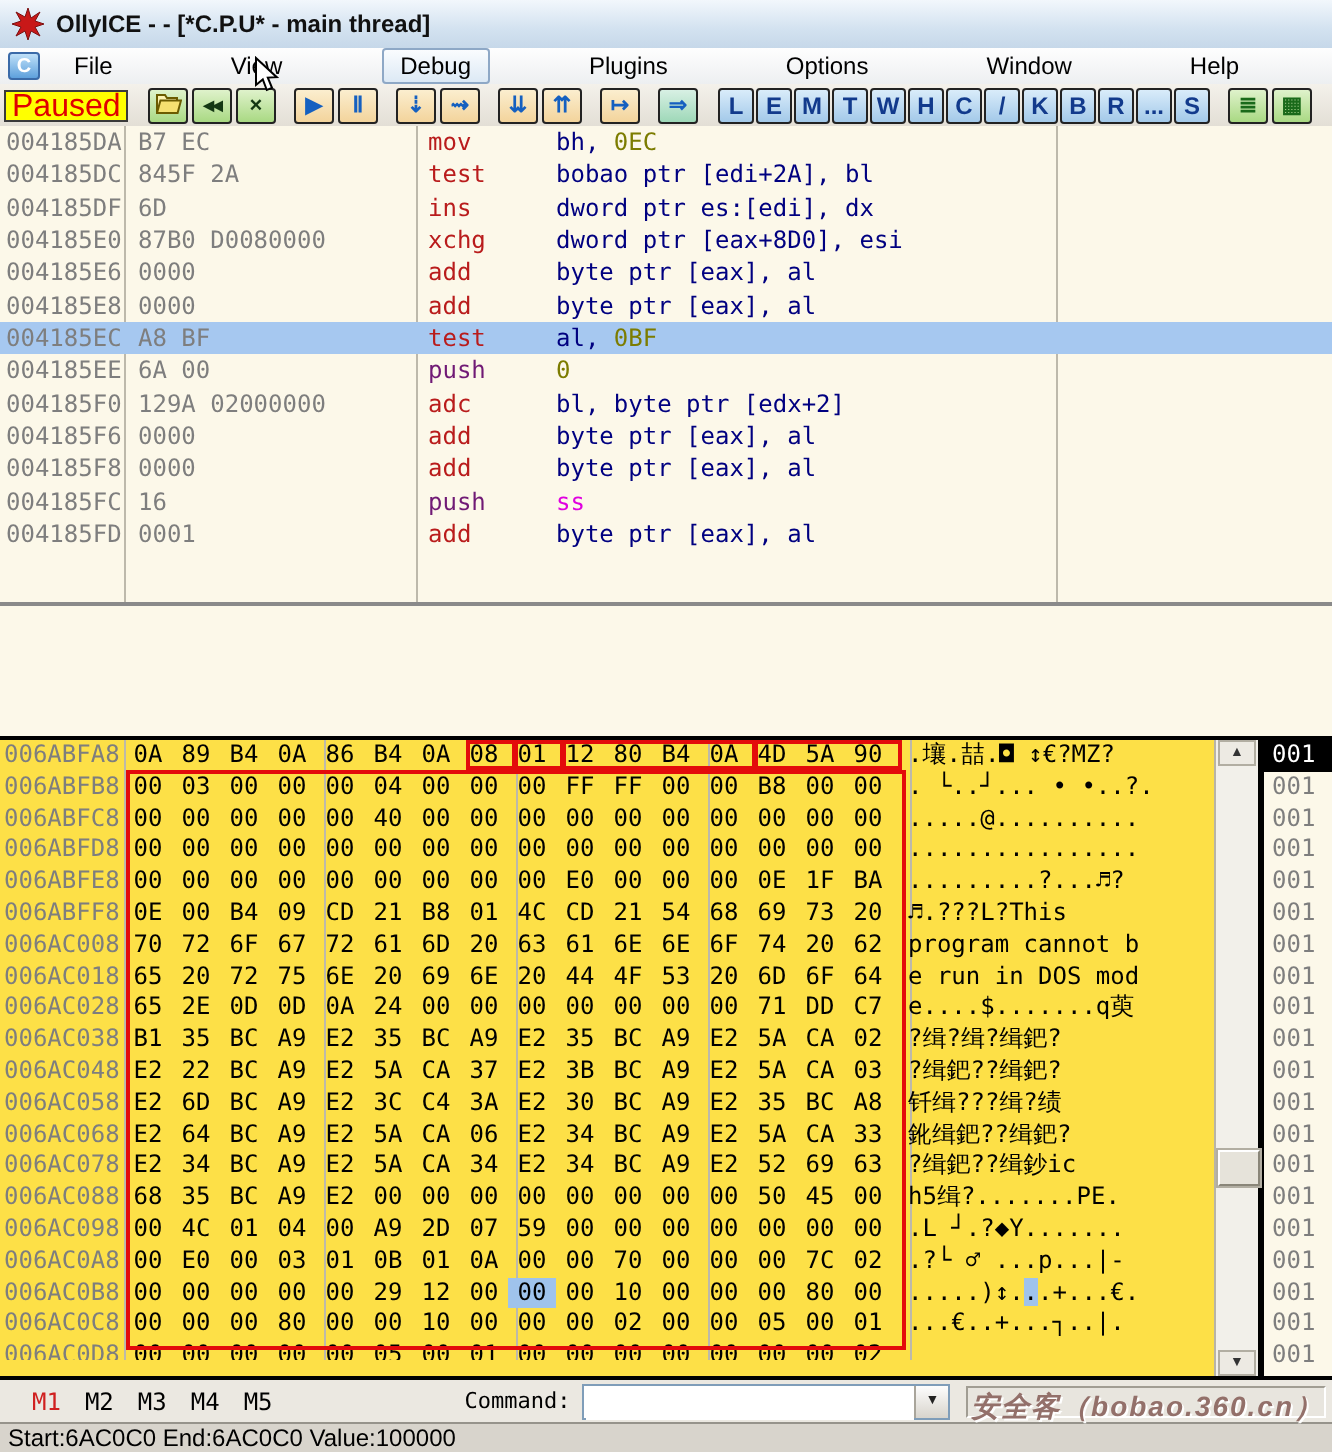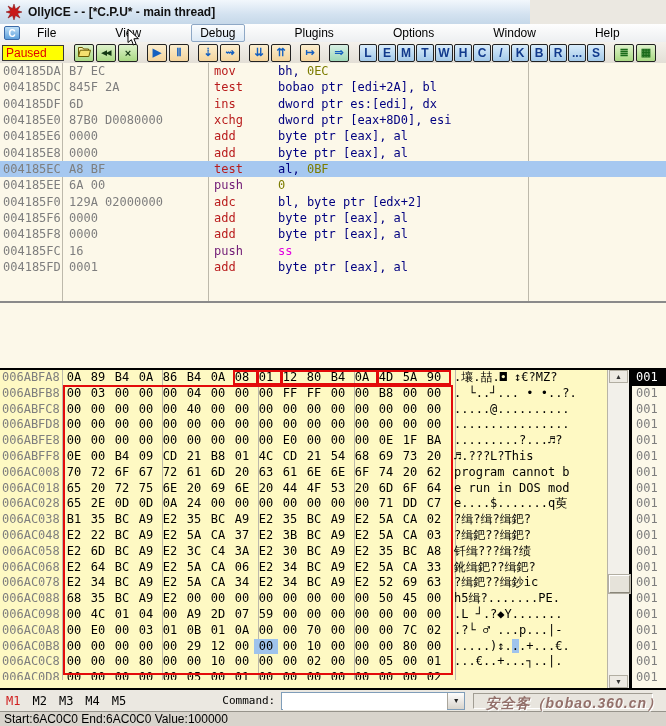--- a/index.html
+++ b/index.html
@@ -1,38 +1,38 @@
 <!DOCTYPE html>
 <html><head>
 <meta charset="utf-8">
 <style>
   html,body{margin:0;padding:0;background:#555;}
   .window{position:relative;width:666px;height:726px;background:#EBE8E1;overflow:hidden;
     font-family:"Liberation Sans",sans-serif;-webkit-font-smoothing:none;}
   
-  .titlebar{position:absolute;top:0;left:0;width:530px;height:24px;
+  .titlebar{position:absolute;top:0;left:0;width:666px;height:24px;
     background:linear-gradient(#F2F7FC,#D3E2F0 60%,#C6D8E9);border-bottom:1px solid #98A8BC;
     display:flex;align-items:center;}
   .titleicon{width:16px;height:16px;margin:0 6px 0 6px;}
   .titletext{font-size:12px;font-weight:bold;color:#111;}
   
   .menubar{position:absolute;top:24px;left:0;width:666px;height:18px;
     background:linear-gradient(#FEFEFE,#EDEFF1);display:flex;align-items:center;font-size:12px;color:#000;}
   .mdiicon{width:16px;height:14px;margin:0 8px 0 4px;border:1px solid #3A6AA8;border-radius:2px;
     background:linear-gradient(#BFE0F8,#5EA0DC);color:#fff;font-weight:bold;font-size:10px;
     display:flex;align-items:center;justify-content:center;box-sizing:border-box;}
   .menuitem{padding:1px 8px;margin-right:2px;border:1px solid transparent;border-radius:2px;}
   .menuitem.hover{border:1px solid #8EA8C6;background:linear-gradient(#FAFCFE,#DCE9F5);}
   .cursor{position:absolute;left:127px;top:28px;z-index:60;}
   
   .toolbar{position:absolute;top:42px;left:0;width:666px;height:21px;
     background:linear-gradient(#F4F1EB,#E3DFD6);border-bottom:1px solid #AFABA1;
     display:flex;align-items:center;}
   .paused{width:62px;height:16px;margin-left:2px;background:#FFFF00;border:1px solid #3A3A3A;
-    color:#E00000;font-size:12px;line-height:15px;padding-left:3px;box-sizing:border-box;}
+    color:#E00000;font-size:16px;line-height:15px;padding-left:3px;box-sizing:border-box;}
   .tbtn{width:20px;height:18px;margin-left:2px;border:1px solid #222;border-radius:2px;
     display:flex;align-items:center;justify-content:center;font-size:11px;font-weight:bold;
     box-sizing:border-box;cursor:default;}
   .tbtn.gap{margin-left:9px;}
   .tbtn.green{background:linear-gradient(#DFF2CB,#A9D983);color:#143814;}
   .tbtn.tan{background:linear-gradient(#FBEECF,#F3D49C);color:#1560C0;}
   .tbtn.teal{background:linear-gradient(#D8F0E4,#9ED8B8);color:#1560C0;}
   .tbtn.blue{background:linear-gradient(#D9ECFA,#A3C9E9);color:#123A8C;font-size:12px;width:18px;margin-left:1px;}
   .tbtn.blue.gap{margin-left:10px;}
   
@@ -43,21 +43,21 @@
   .drow.sel{background:#A6C8F0;}
   .addr{display:inline-block;width:62px;padding-left:3px;box-sizing:border-box;color:#7E7E7E;}
   .dbytes{display:inline-block;width:146px;padding-left:7px;box-sizing:border-box;color:#7E7E7E;}
   .mnem{display:inline-block;width:70px;padding-left:6px;box-sizing:border-box;color:#b91c1c;}
   .mnem.jmp{color:#701a75;}
   .op-mem{color:#000080;} .op-imm{color:#7C7C00;} .op-seg{color:#E000E0;}
   .splitter{position:absolute;top:301px;left:0;width:666px;height:2px;background:#8A8A8A;}
   .infopane{position:absolute;top:303px;left:0;width:666px;height:65px;background:#FCF8E9;}
   
   .dumpwrap{position:absolute;top:368px;left:0;width:666px;height:322px;box-sizing:border-box;
-    border-top:2px solid #000;border-bottom:2px solid #000;background:#fef9c3;display:flex;}
+    border-top:2px solid #000;border-bottom:2px solid #000;background:#fde047;display:flex;}
   .hexarea{position:relative;width:607px;overflow:hidden;}
   .rowswrap{position:relative;height:310px;overflow:hidden;z-index:1;}
   .hrow{height:15.8px;line-height:15.8px;font-size:12px;white-space:pre;}
   .haddr{display:inline-block;width:62px;padding-left:2px;box-sizing:border-box;color:#7E7E7E;}
   .hb{display:inline-block;width:24px;text-align:center;color:#000;}
   .hb.sel{background:#9FC3EC;}
   .hascii{display:inline-block;padding-left:8px;color:#000;}
   .hascii .hl{background:#9FC3EC;}
   .redbox{position:absolute;border:2px solid #E30B0B;box-sizing:border-box;z-index:5;pointer-events:none;}
   .vscroll{position:relative;width:22px;background:#F2F0EA;border-left:1px solid #B8B4A6;box-sizing:border-box;}
@@ -66,21 +66,21 @@
   .sarr.up{top:0;} .sarr.down{bottom:0;}
   .sthumb{position:absolute;left:1px;top:205px;width:19px;height:16px;background:#E6E3DA;
     border:1px solid #fff;border-right-color:#8a8679;border-bottom-color:#8a8679;box-shadow:0 0 0 1px #B2AEA2;}
   .stackpane{flex:1;border-left:3px solid #000;background:#FCF8E9;overflow:hidden;}
   .srow{height:15.8px;line-height:15.8px;font-size:12px;color:#7E7E7E;padding-left:4px;white-space:pre;}
   .srow.sel{background:#000;color:#fff;}
   
   .cmdbar{position:absolute;top:690px;left:0;width:666px;height:21px;background:#EBE8E1;
     display:flex;align-items:center;font-size:12px;}
   .mtab{font-family:"DejaVu Sans Mono",monospace;font-size:12px;color:#000;margin-left:12px;}
-  .mtab.first{margin-left:6px;color:#D02020;}
+  .mtab.first{margin-left:16px;color:#D02020;}
   .cmdlabel{font-family:"DejaVu Sans Mono",monospace;font-size:11px;margin-left:96px;color:#000;}
   .combobox{position:relative;margin-left:6px;width:184px;height:18px;background:#fff;
     border:1px solid #7F9DB9;box-sizing:border-box;}
   .combobox input{position:absolute;left:1px;top:1px;width:160px;height:14px;border:none;outline:none;
     font-size:11px;font-family:"DejaVu Sans Mono",monospace;background:#fff;}
   .combobtn{position:absolute;right:0;top:0;width:16px;height:16px;background:linear-gradient(#FDFDFD,#D8D4CC);
     border-left:1px solid #A9A59B;display:flex;align-items:center;justify-content:center;font-size:7px;color:#222;}
   .rpanel{margin-left:8px;width:180px;height:16px;border:1px solid #A19D93;border-bottom-color:#fff;
     border-right-color:#fff;background:#E8E5DE;box-sizing:border-box;}
   .statusbar{position:absolute;top:711px;left:0;width:666px;height:15px;background:#D8D4CC;

